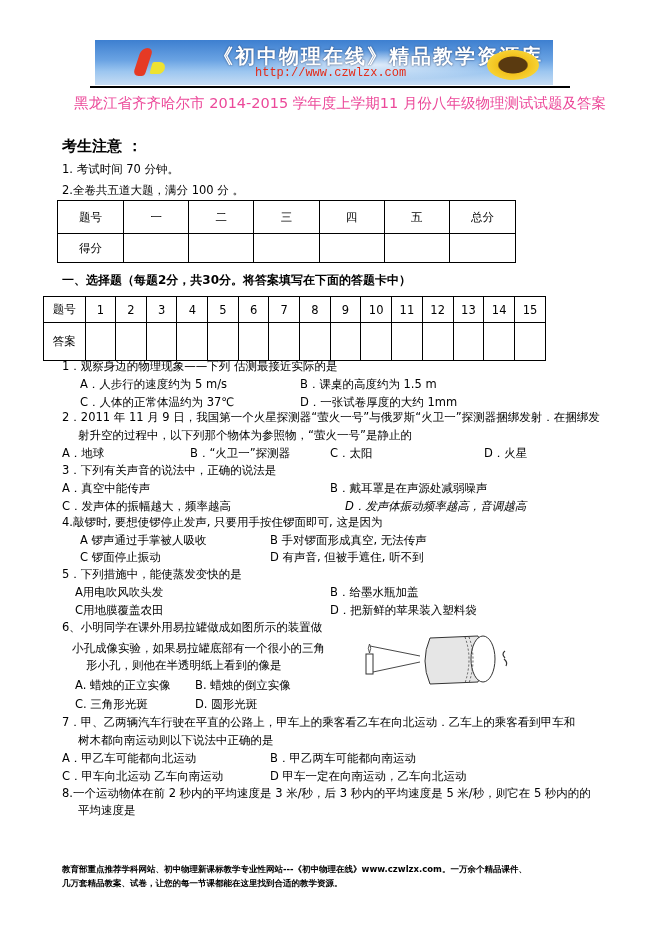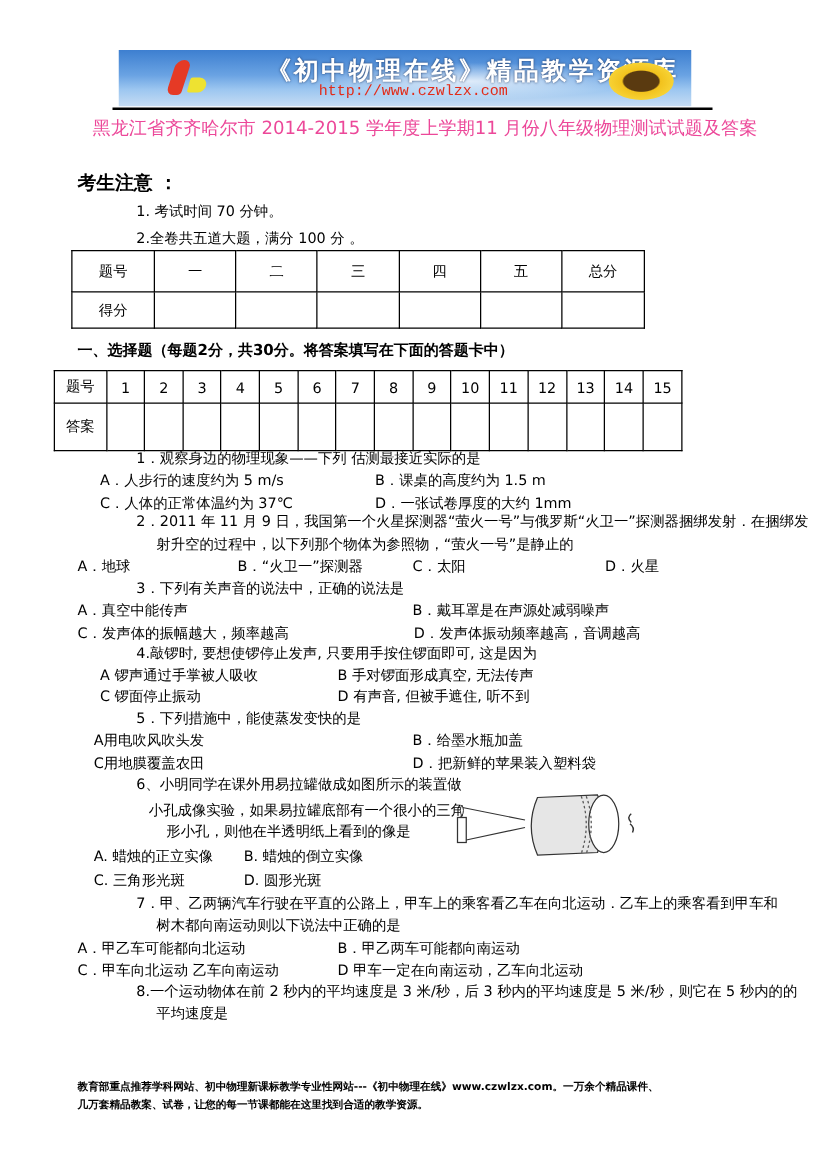--- a/index.html
+++ b/index.html
@@ -23,21 +23,21 @@
             background:radial-gradient(ellipse at center,#5a3a10 0%,#5a3a10 38%,#f2c21d 42%,#f7d234 70%,rgba(247,210,52,0) 75%); }
   #banner-rule { position:absolute; left:90px; top:86px; width:480px; height:2px; background:#000; }
   
   #doc-title { position:absolute; left:62px; top:92px; width:556px; text-align:center; color:#ec4899;
             font-size:14.5px; line-height:22px; white-space:normal; }
   .notice-head { font-size:15px; font-weight:bold; }
   
   table.grid { position:absolute; border-collapse:collapse; }
   table.grid td { border:1px solid #000; text-align:center; font-size:11.5px; padding:0; }
   .sec-head { font-weight:bold; font-size:12px; }
-  .q { font-size:11.5px;margin-left:47px; }
+  .q { font-size:11.5px; }
   .opt { font-size:11.5px; }
   .footer { font-size:8.5px; font-weight:bold; color:#000; }
   #figure { position:absolute; left:360px; top:626px; width:160px; height:75px; }
 </style>
 </head>
 <body>
 
 <div id="banner">
   <div class="cloud"></div>
   <div class="logo-red"></div>
@@ -134,21 +134,21 @@
       <div class="abs opt" style="left: 62px; top: 446px;">A．地球</div>
       <div class="abs opt" style="left: 190px; top: 446px;">B．“火卫一”探测器</div>
       <div class="abs opt" style="left: 330px; top: 446px;">C．太阳</div>
       <div class="abs opt" style="left: 484px; top: 446px;">D．火星</div>
     </div>
     <div>
       <div class="abs q" style="left: 62px; top: 463px;">3．下列有关声音的说法中，正确的说法是</div>
       <div class="abs opt" style="left: 62px; top: 481px;">A．真空中能传声</div>
       <div class="abs opt" style="left: 330px; top: 481px;">B．戴耳罩是在声源处减弱噪声</div>
       <div class="abs opt" style="left: 62px; top: 499px;">C．发声体的振幅越大，频率越高</div>
-      <div class="abs opt" style="left: 331px; top: 499px;">D．发声体振动频率越高，音调越高</div>
+      <div class="abs opt" style="left: 345px; top: 499px; font-style: italic;">D．发声体振动频率越高，音调越高</div>
     </div>
     <div>
       <div class="abs q" style="left: 62px; top: 515px;">4.敲锣时, 要想使锣停止发声, 只要用手按住锣面即可, 这是因为</div>
       <div class="abs opt" style="left: 80px; top: 533px;">A   锣声通过手掌被人吸收</div>
       <div class="abs opt" style="left: 270px; top: 533px;">B   手对锣面形成真空, 无法传声</div>
       <div class="abs opt" style="left: 80px; top: 550px; text-align: center;">C   锣面停止振动</div>
       <div class="abs opt" style="left: 270px; top: 550px;">D   有声音, 但被手遮住, 听不到</div>
     </div>
     <div>
       <div class="abs q" style="left: 62px; top: 567px;">5．下列措施中，能使蒸发变快的是</div>

